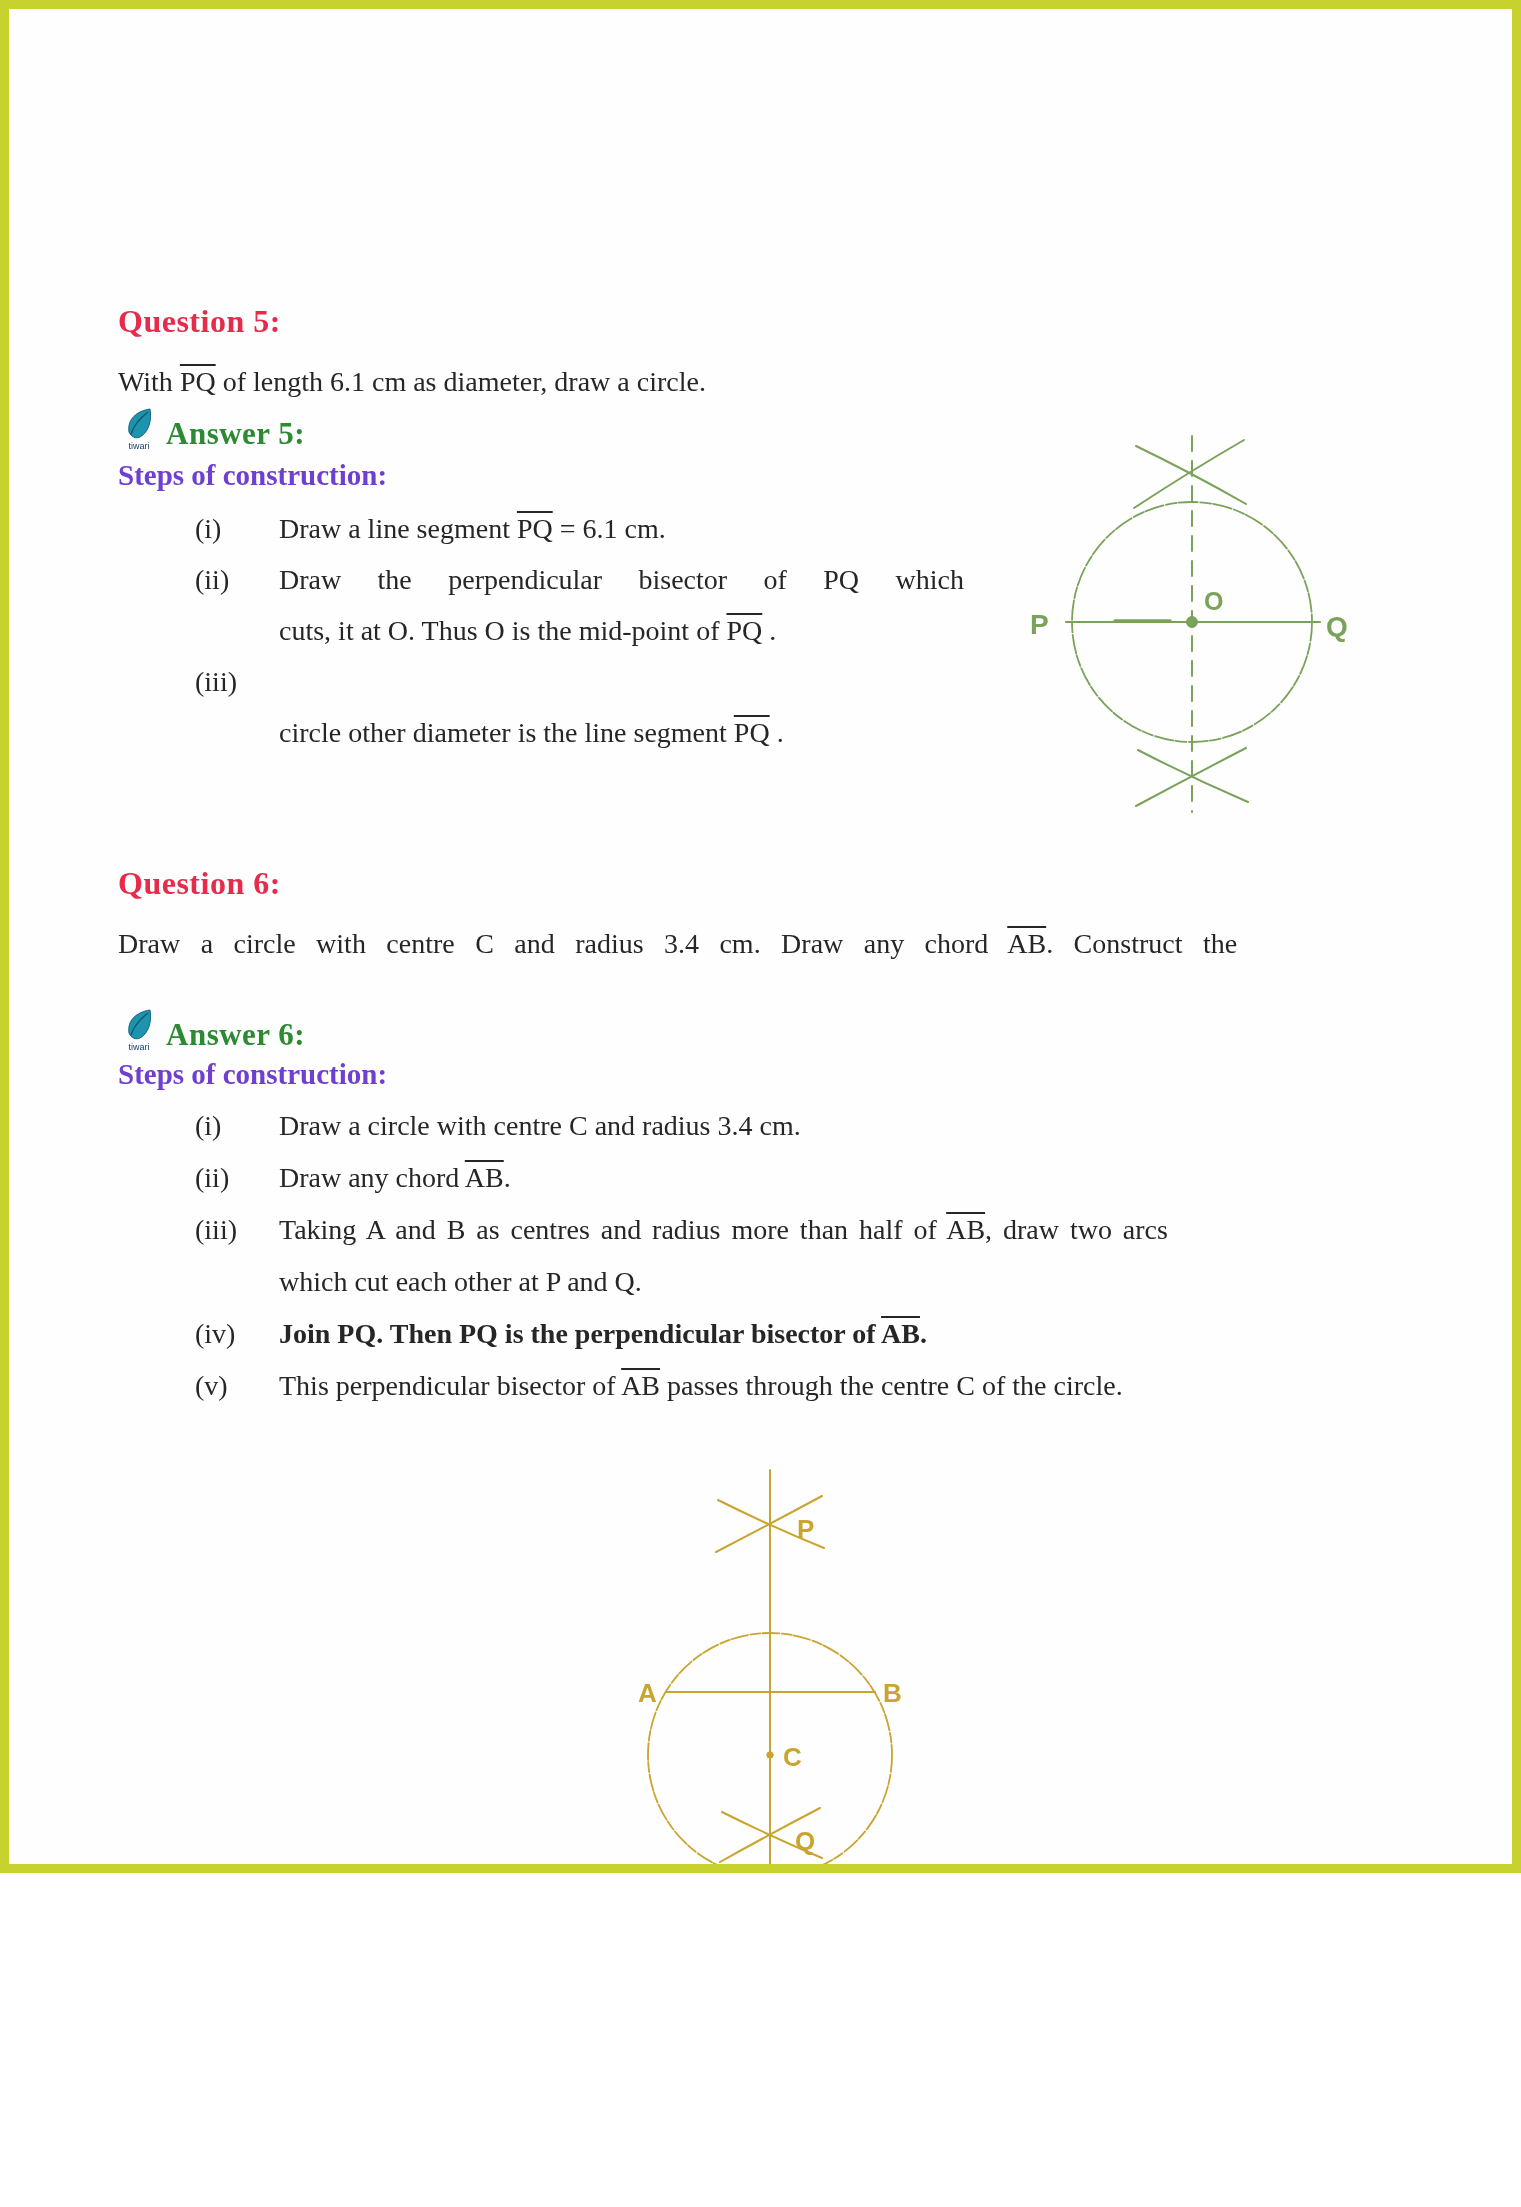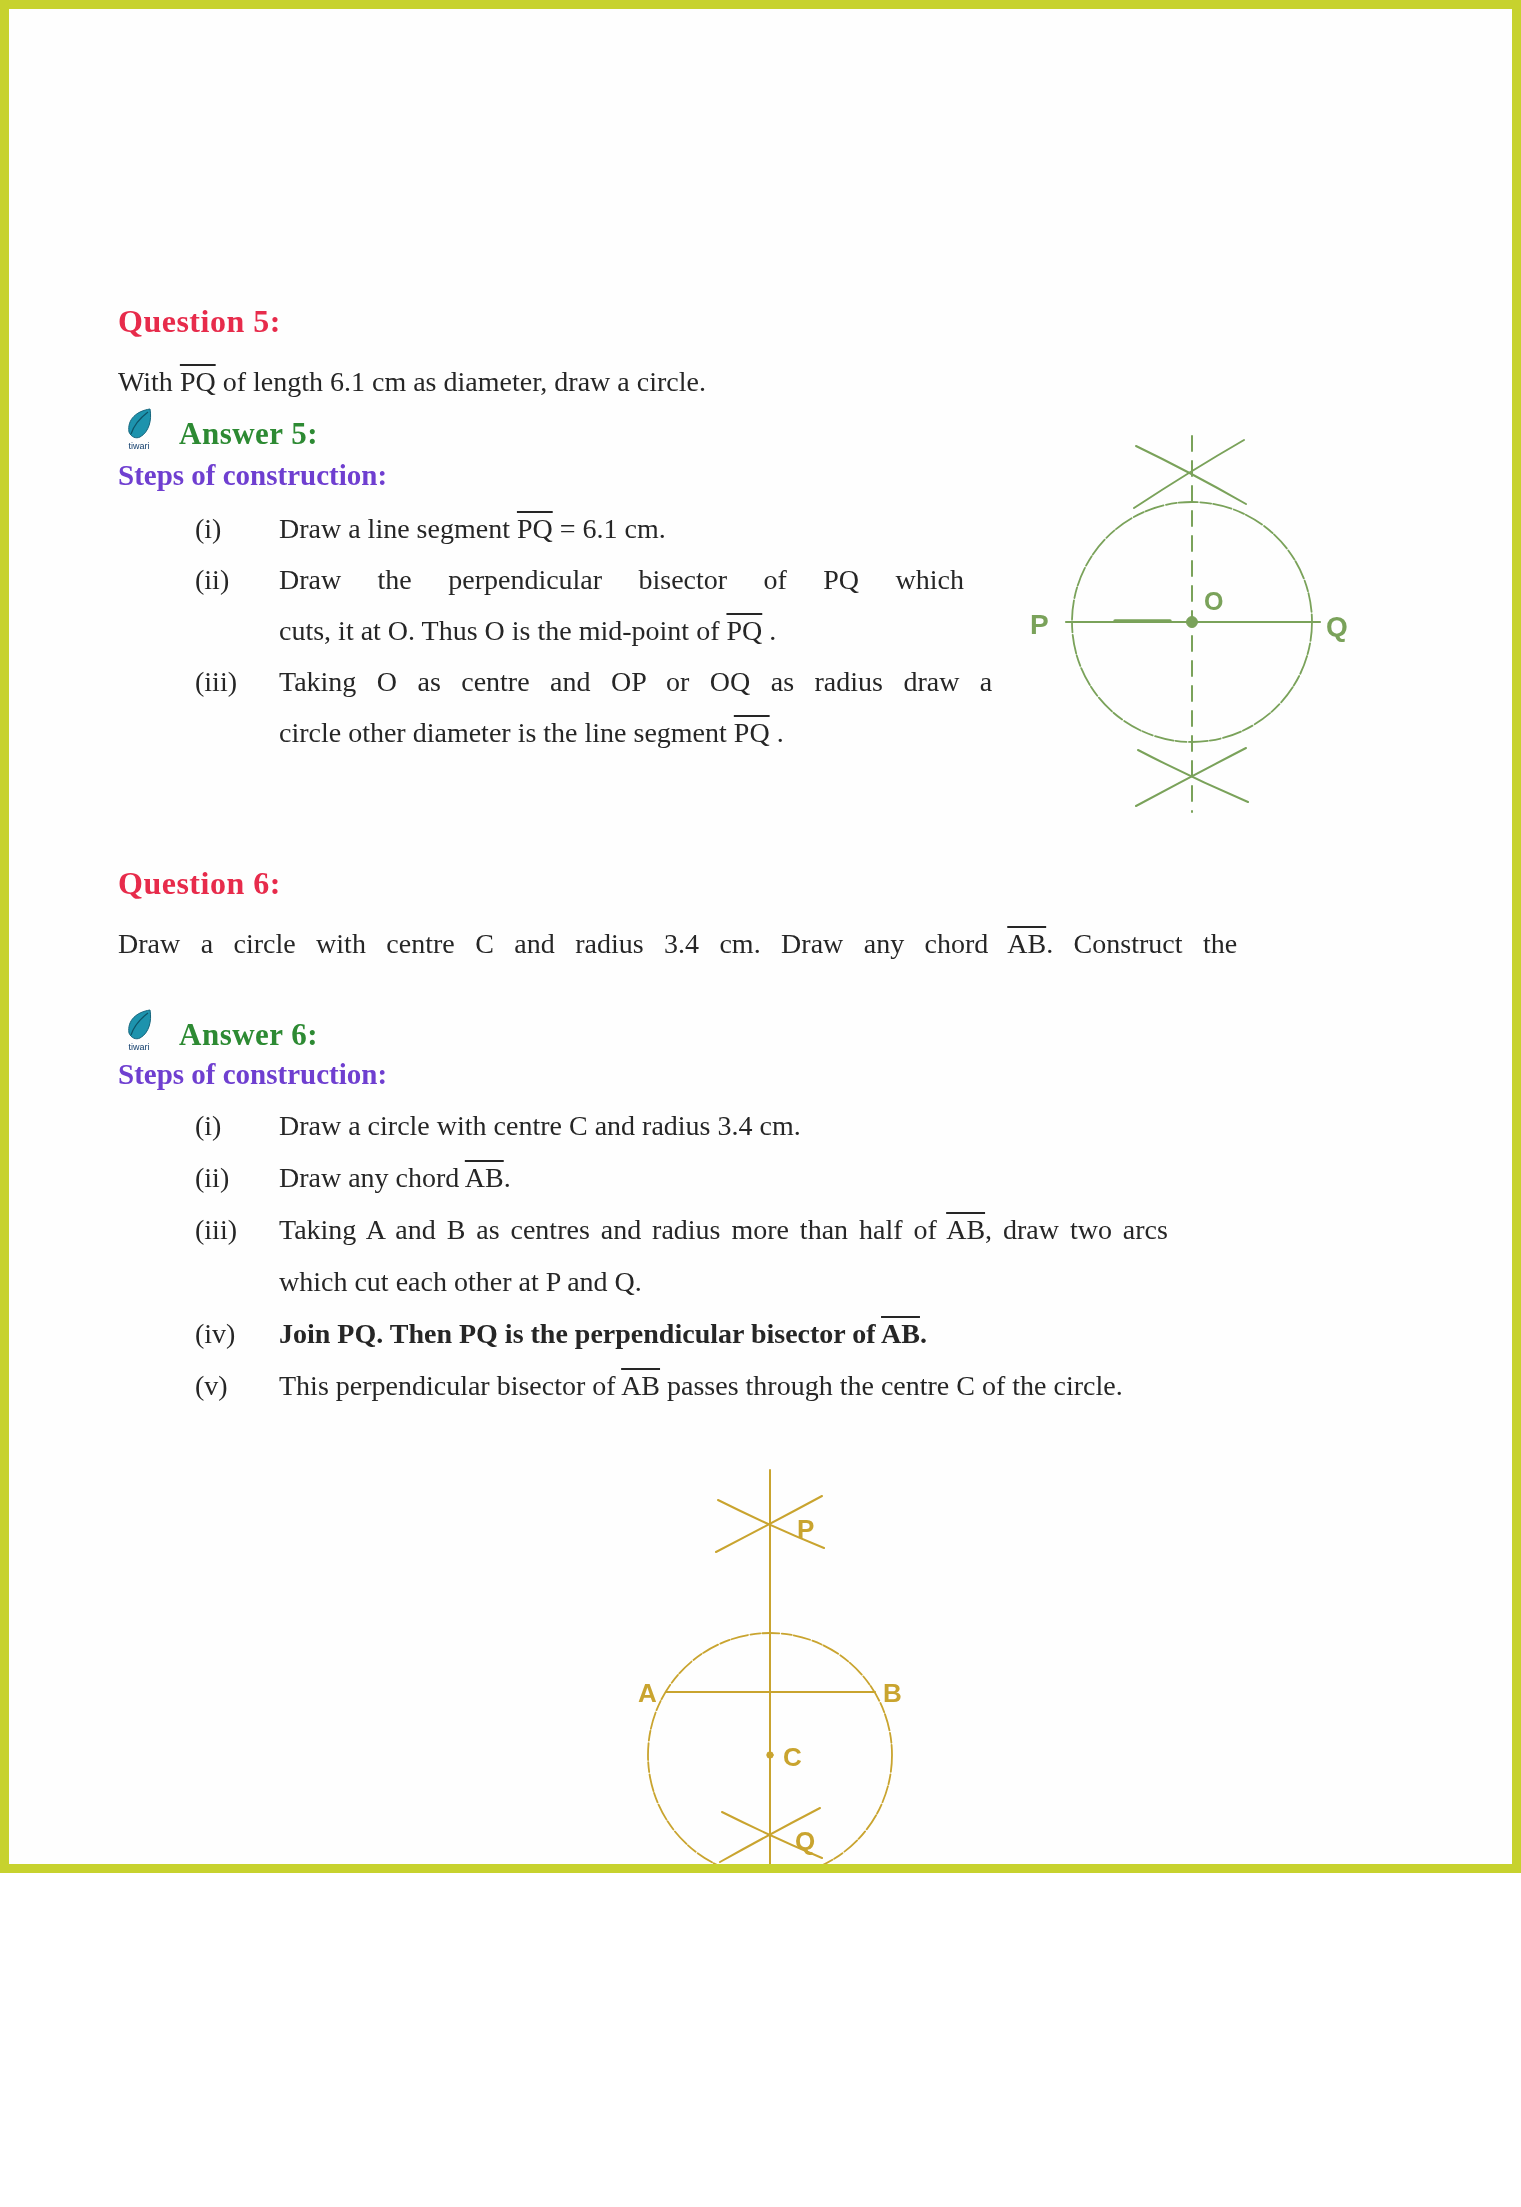--- a/index.html
+++ b/index.html
@@ -13,21 +13,21 @@
     overflow:hidden;
   }
   .abs { position:absolute; }
   .q-heading {
     font-size:32px; font-weight:bold;
     color:var(--question_red, #e72b4b);
     letter-spacing:0.5px;
   }
   .body-text { font-size:28px; color:var(--body_text, #262626); }
   .q-para { line-height:47px; }
-  .answer-row { display:flex; align-items:flex-end; gap:22px; }
+  .answer-row { display:flex; align-items:flex-end; gap:9px; }
   .answer-heading {
     font-size:31px; font-weight:bold;
     color:var(--answer_green, #2d8a33);
     line-height:34px;
     letter-spacing:0.5px;
   }
   .steps-heading {
     font-size:29px; font-weight:bold;
     color:var(--steps_purple, #6f3fd0);
     text-align:center;
@@ -75,21 +75,21 @@
     <div class="step">
       <span class="step-num">(i)</span>
       <span class="step-text" style="width:730px;"><span><span>Draw a line segment </span><span class="ovl">PQ</span><span> = 6.1 cm.</span></span></span>
     </div>
     <div class="step">
       <span class="step-num">(ii)</span>
       <span class="step-text" style="width:730px;"><span class="spx"><span>Draw the perpendicular bisector of PQ which</span></span><br><span><span>cuts, it at O. Thus O is the mid-point of </span><span class="ovl">PQ</span><span> .</span></span></span>
     </div>
     <div class="step">
       <span class="step-num">(iii)</span>
-      <span class="step-text" style="width:730px;"><span class="sp1"><span>Taking O as centre and OP or OQ as radius draw a</span></span><br><span><span>circle other diameter is the line segment </span><span class="ovl">PQ</span><span> .</span></span></span>
+      <span class="step-text" style="width:730px;"><br><span><span>circle other diameter is the line segment </span><span class="ovl">PQ</span><span> .</span></span></span>
     </div>
   </div>
 
   <svg class="abs" style="left:1011px; top:411px;" width="350" height="410" viewBox="0 0 350 410">
     <g stroke="#7aa25a" fill="none" stroke-linecap="round">
       <circle cx="172" cy="202" r="120" stroke-width="1.8" stroke-dasharray="19 2.5 11 2"></circle>
       <line x1="46" y1="202" x2="300" y2="202" stroke-width="2.2"></line>
       <line x1="95" y1="201" x2="150" y2="201" stroke-width="3.5"></line>
       <line x1="172" y1="16" x2="172" y2="392" stroke-width="2" stroke-dasharray="15 10"></line>
       <path d="M 116,26 Q 170,52 226,84" stroke-width="2"></path>

